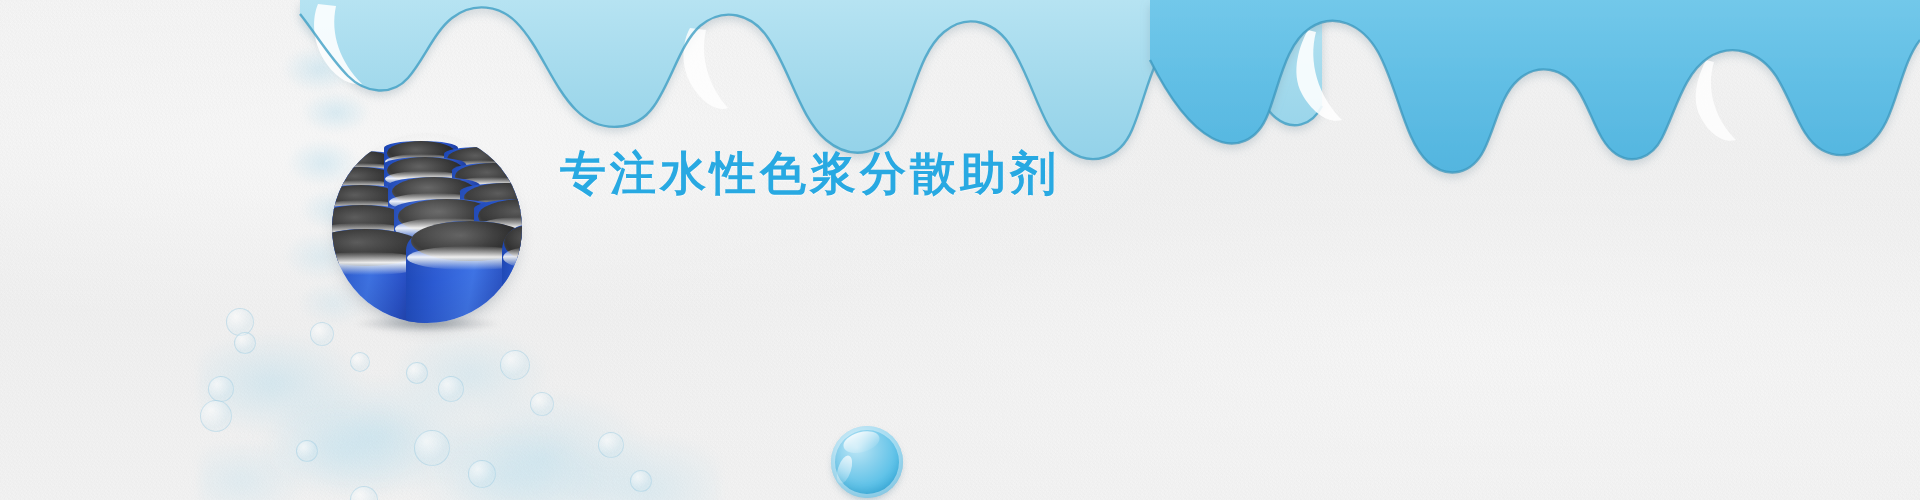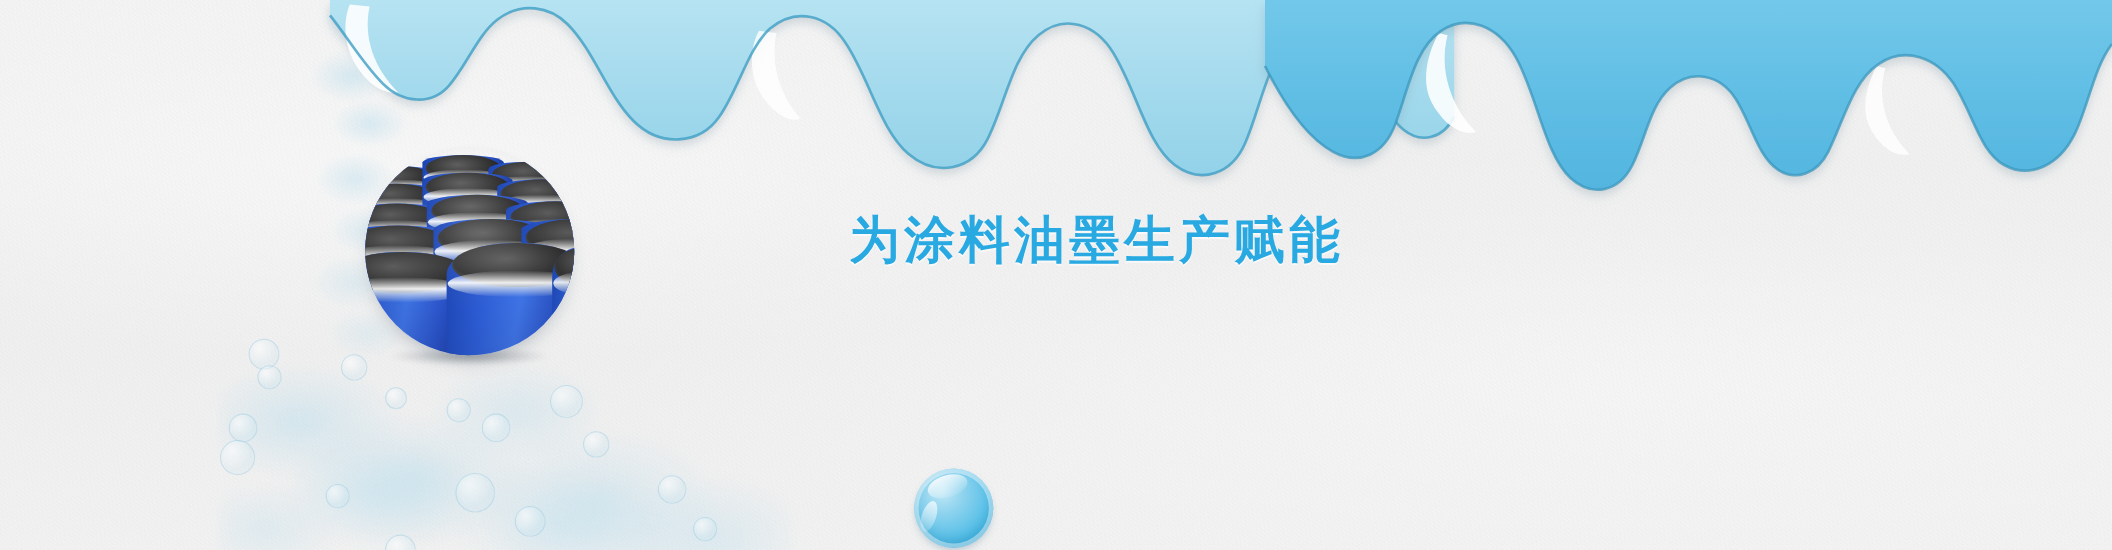--- a/index.html
+++ b/index.html
@@ -330,21 +330,21 @@
         <div class="lid" style="height:32%;"></div>
           <div class="ring" style="top:20%;height:20%;"></div>
       </div>
 
       <div style="position:absolute;inset:0;border-radius:50%;
                   background:radial-gradient(circle at 50% 42%, rgba(255,255,255,.10) 0%, rgba(255,255,255,0) 48%, rgba(0,0,0,.10) 92%);"></div>
     </div>
   </div>
 
   <div class="headline">
-    <div class="hl-line l2">为涂料油墨生产赋能</div>
+    <div class="hl-line l1">专注水性色浆分散助剂</div>
   </div>
 
   <div class="bubble">
     <span class="rim"></span>
     <span class="spec"></span>
     <span class="spec2"></span>
   </div>
 
 </div>
 

